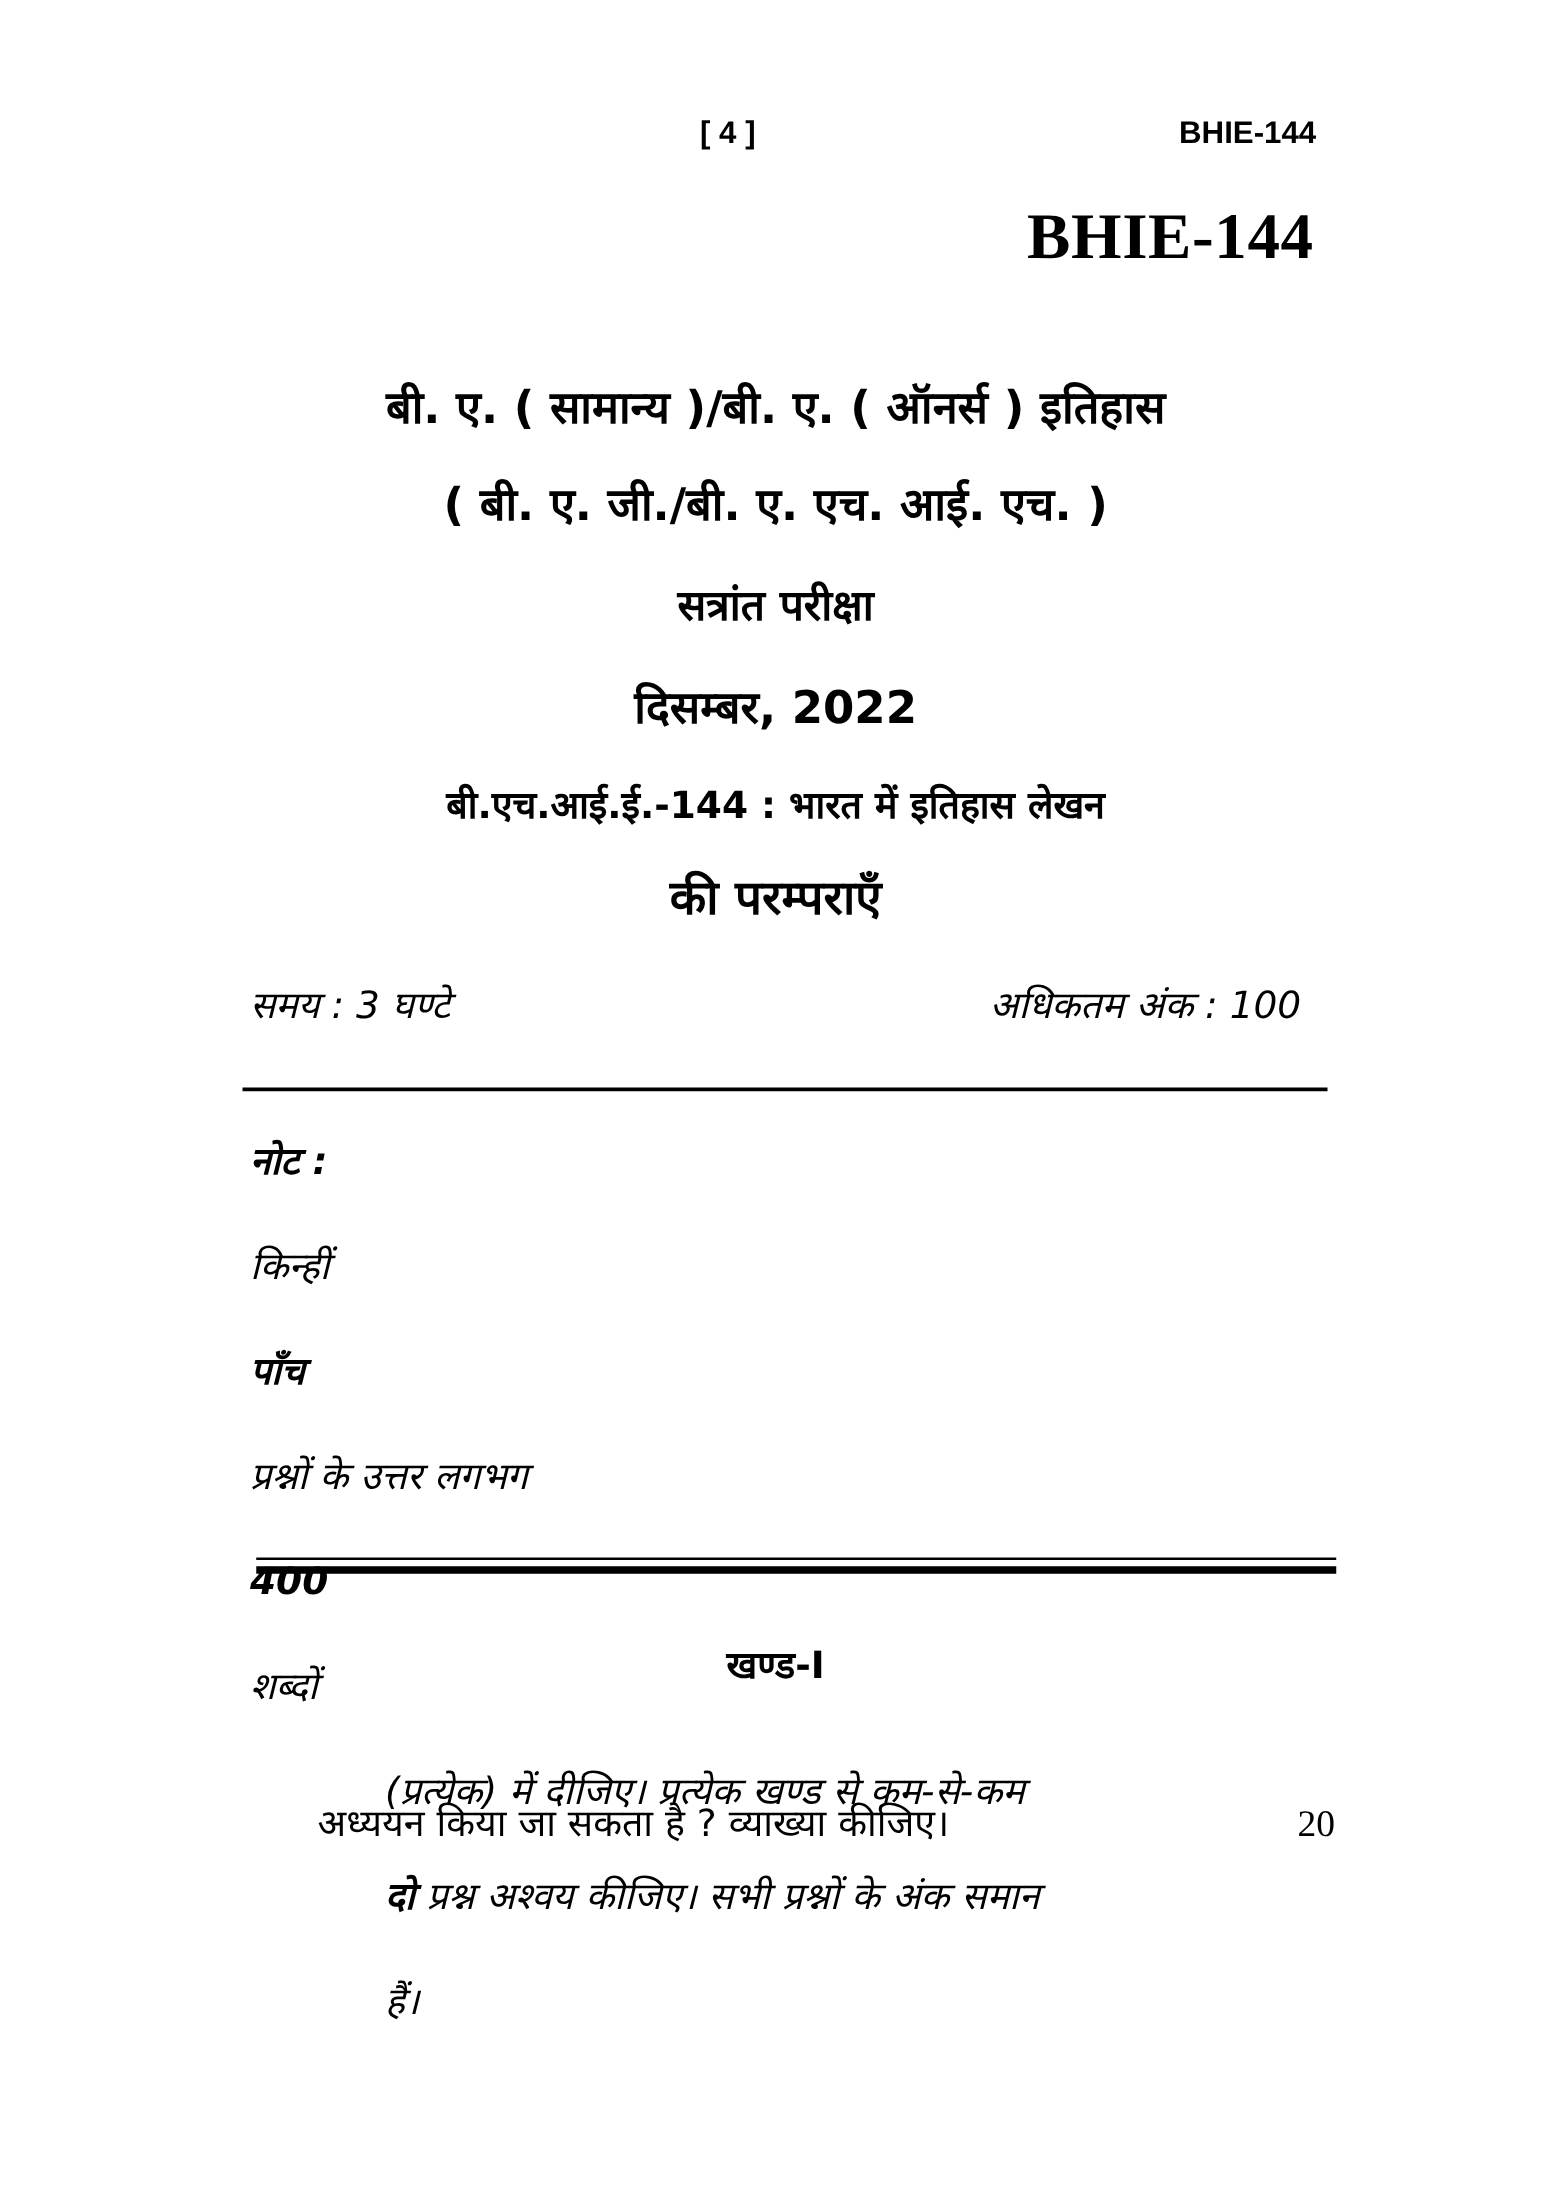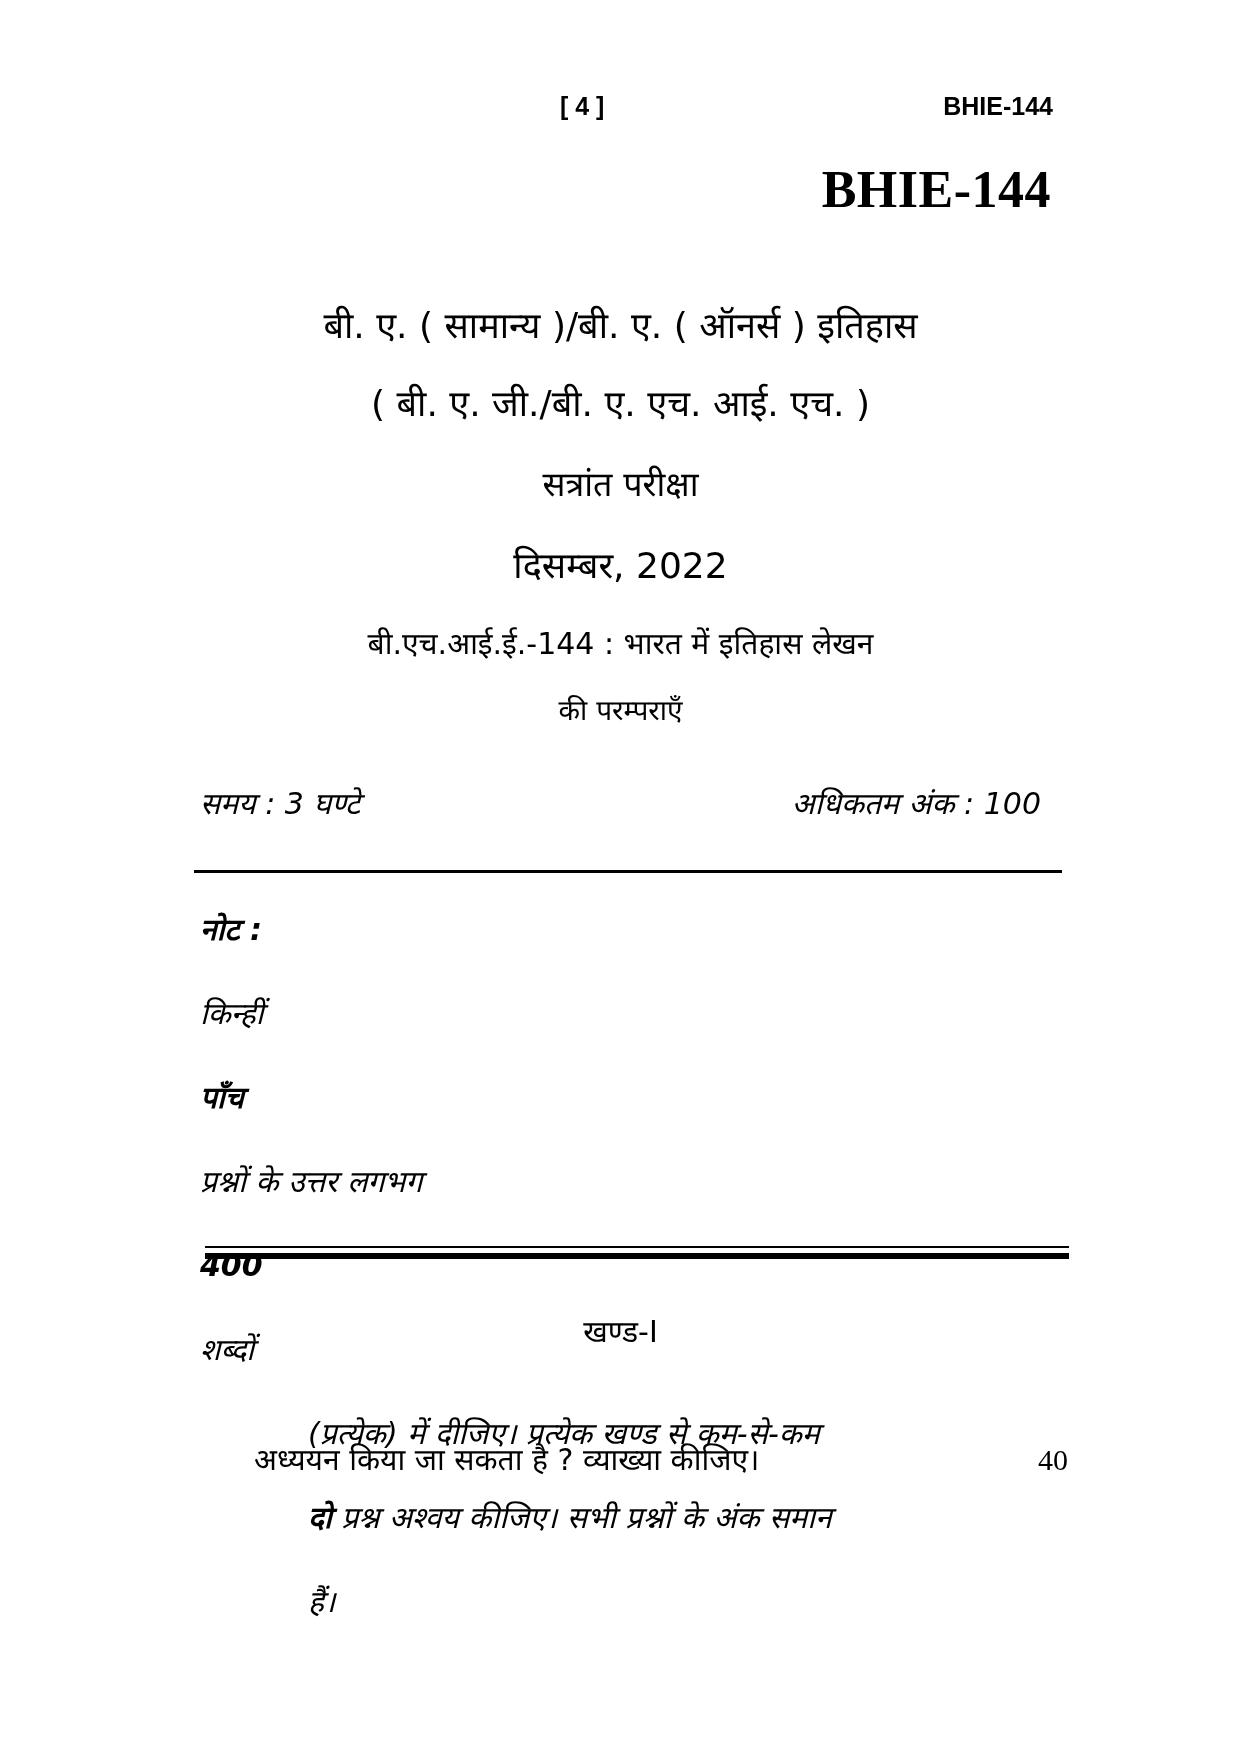--- a/index.html
+++ b/index.html
@@ -6,27 +6,27 @@
   body { width: 1241px; height: 1754px; position: relative; overflow: hidden; color: #000; }
   .abs { position: absolute; }
   .sans { font-family: "Liberation Sans", "DejaVu Sans", sans-serif; }
   .serif { font-family: "Liberation Serif", "DejaVu Serif", serif; }
   .dev { font-family: "DejaVu Sans", "Liberation Sans", sans-serif; }
 
   #page-number { left: 560px; top: 92px; font-size: 25px; font-weight: bold; }
   #header-code { right: 188px; top: 92px; font-size: 25px; font-weight: bold; }
   #paper-code { right: 190px; top: 160px; font-size: 52px; font-weight: bold; letter-spacing: 0.5px; }
 
-  .center-line { left: 0; width: 1241px; text-align: center; font-weight: normal; }
+  .center-line { left: 0; width: 1241px; text-align: center; font-weight: bold; }
   #title-line1 { top: 300px; font-size: 36px; }
   #title-line2 { top: 378px; font-size: 36px; }
   #exam-type { top: 460px; font-size: 34px; }
   #exam-date { top: 540px; font-size: 36px; }
   #course-line1 { top: 622px; font-size: 30px; }
-  #course-line2 { top: 690px; font-size: 28px; }
+  #course-line2 { top: 690px; font-size: 38px; }
 
   .meta { top: 782px; font-size: 30px; font-style: italic; }
   #time { left: 200px; }
   #max-marks { right: 200px; }
 
   .rule { background: #000; }
   #rule-top { left: 194px; top: 870px; width: 868px; height: 3px; }
   #rule-thin { left: 205px; top: 1246px; width: 864px; height: 2px; }
   #rule-thick { left: 205px; top: 1253px; width: 864px; height: 6px; }
 
@@ -82,15 +82,15 @@
 </div>
 
 <div class="abs rule" id="rule-thin"></div>
 <div class="abs rule" id="rule-thick"></div>
 
 <div class="abs center-line dev" id="section-heading">खण्ड-I</div>
 
 <div class="abs dev" id="question-1">
   <div class="q-line q-line2">
     <span>अध्ययन किया जा सकता है ? व्याख्या कीजिए।</span>
-    <span class="serif">40</span>
+    <span class="serif">20</span>
   </div>
 </div>
 
 </body></html>

